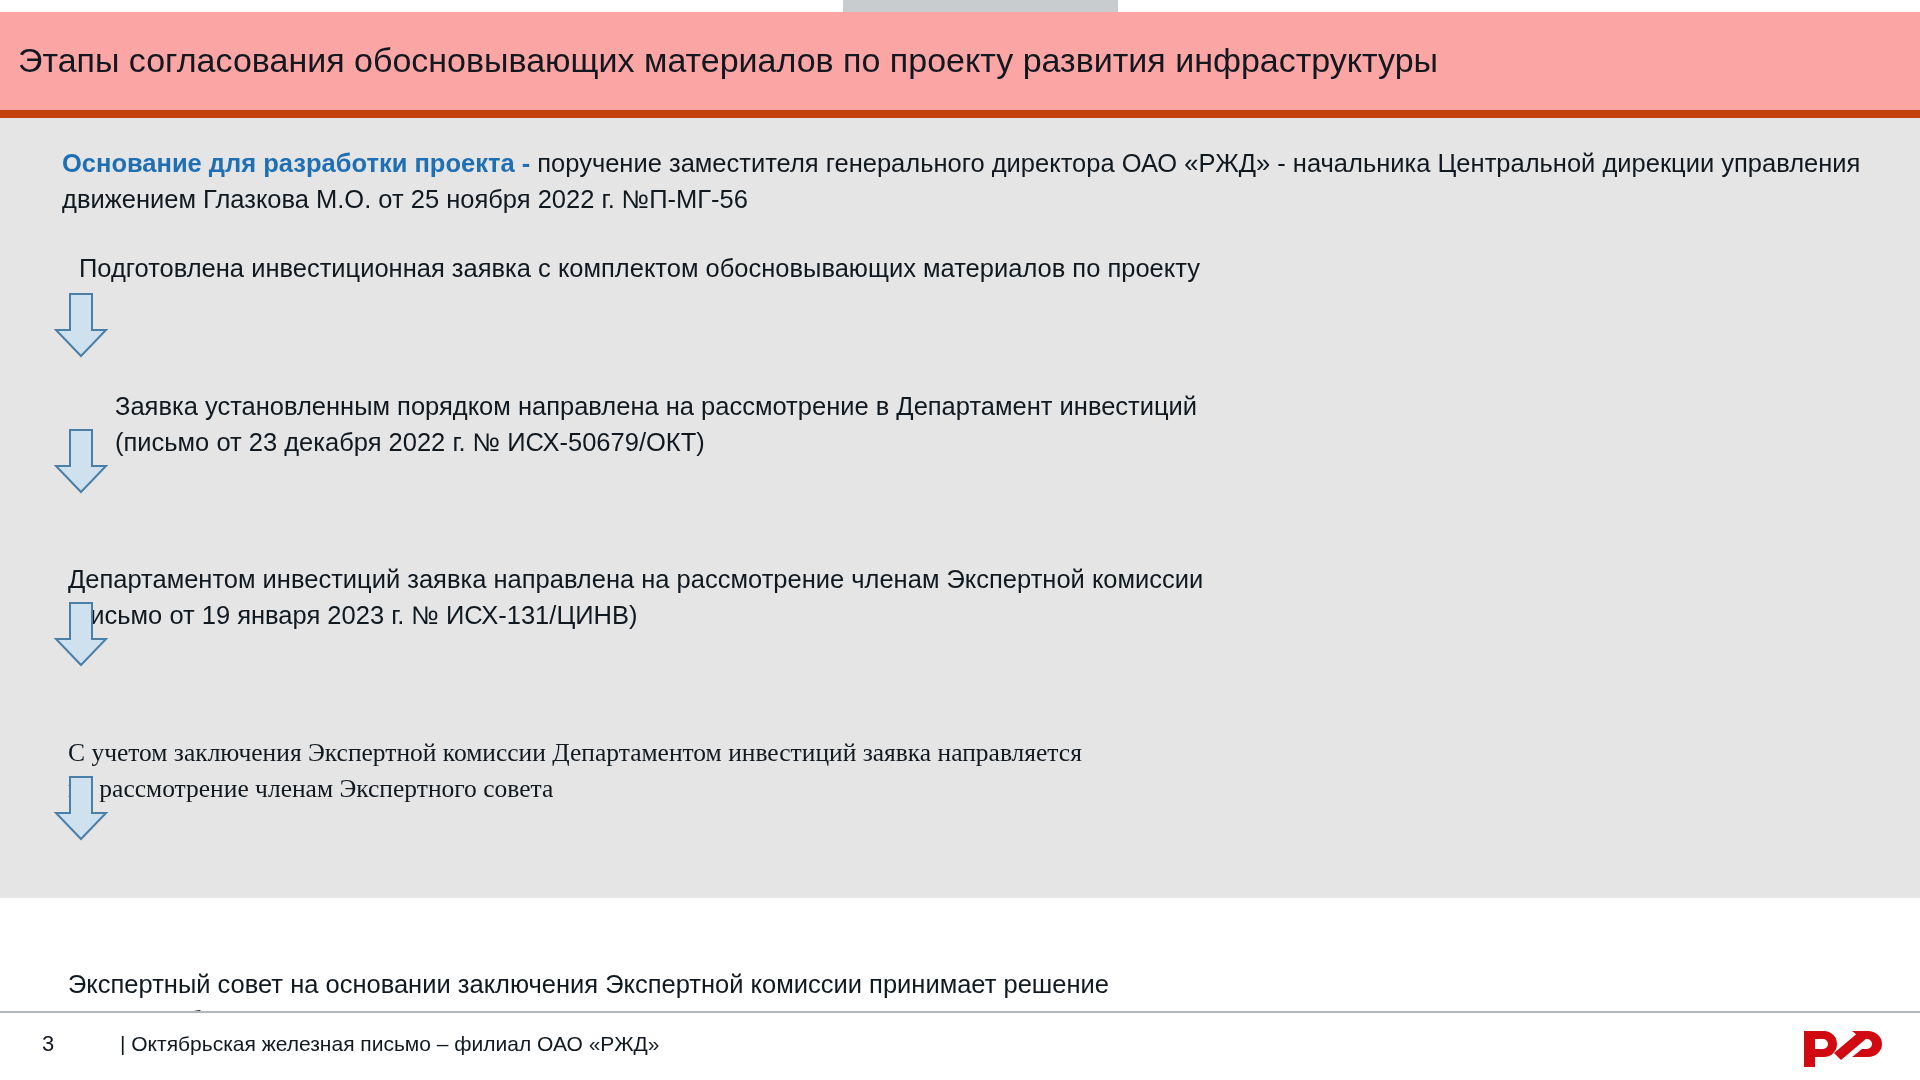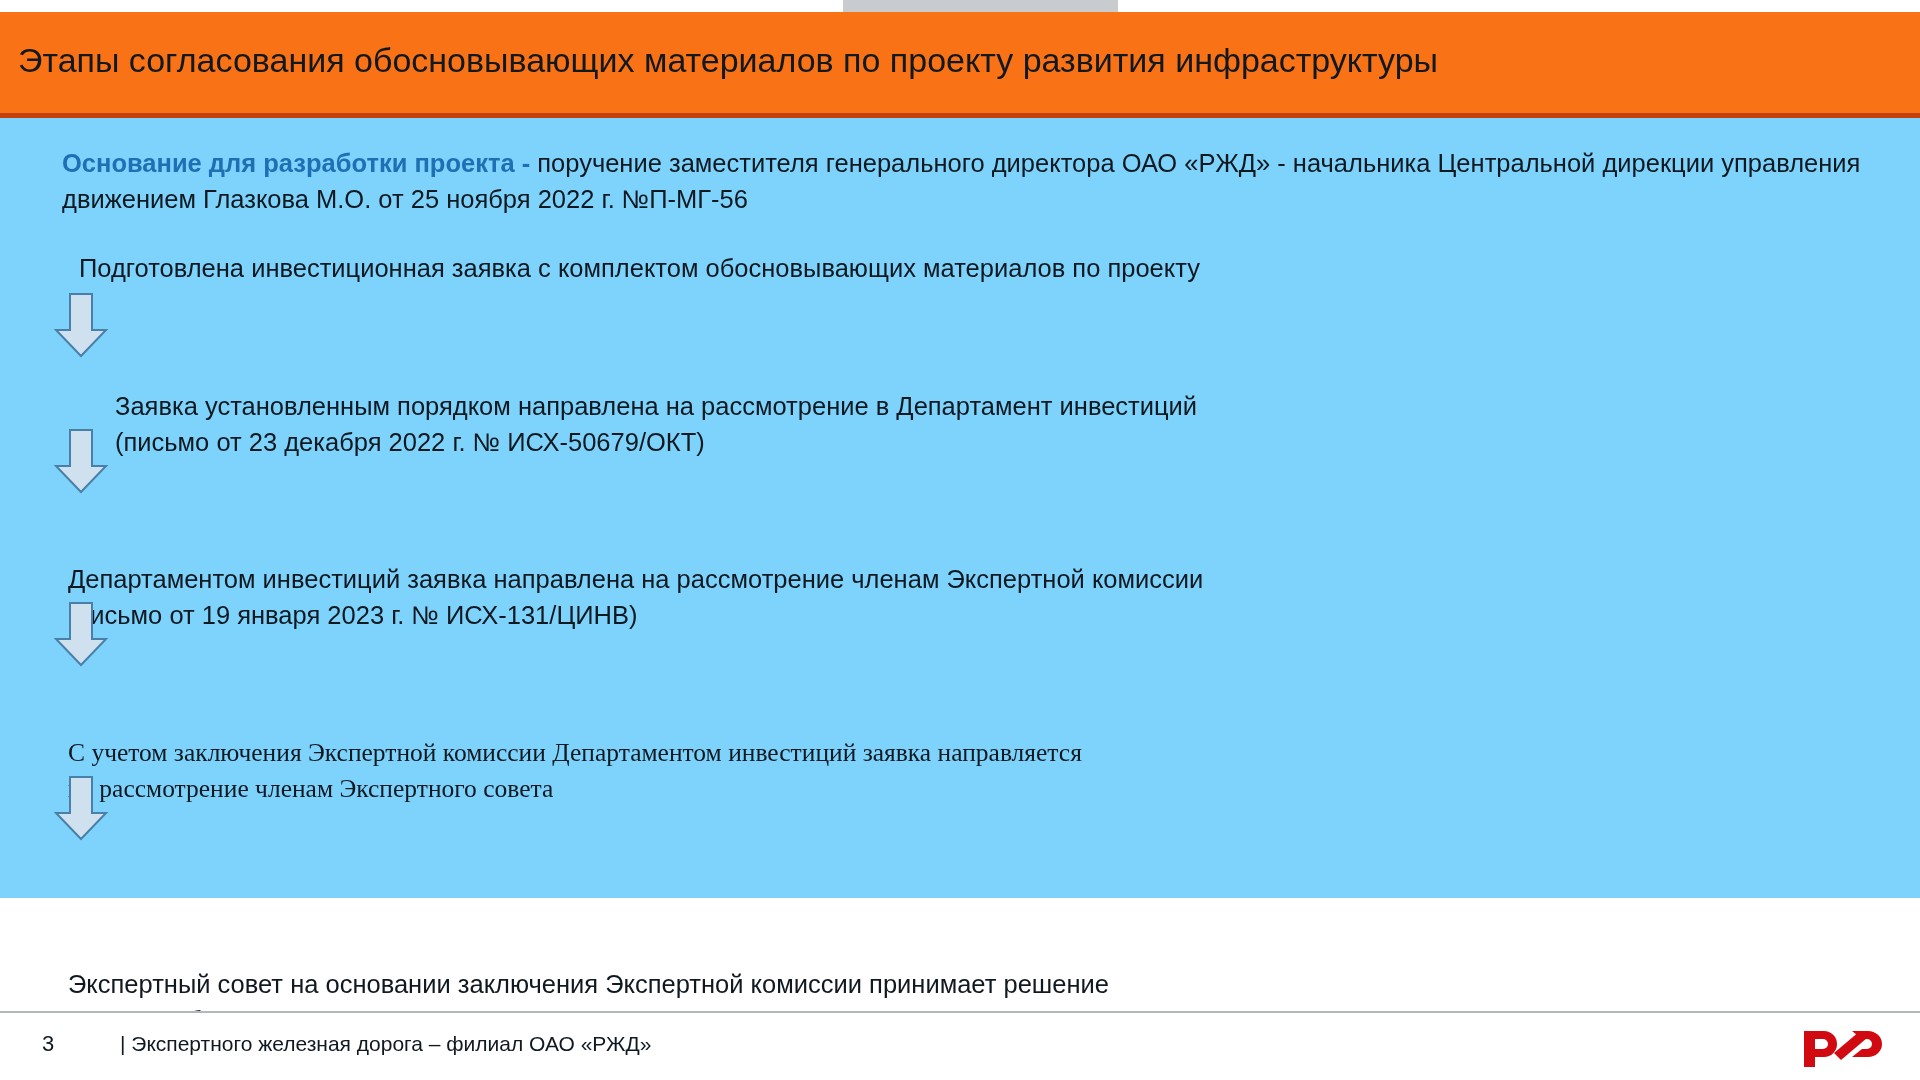--- a/index.html
+++ b/index.html
@@ -25,22 +25,22 @@
     background: #c9ccce;
   }
 
   
   .slide-header {
     position: absolute;
     top: 12px;
     left: 0;
     width: 1920px;
     height: 106px;
-    background: #f97316;
-    border-bottom: 5px solid #c2410c;
+    background: #fca5a5;
+    border-bottom: 8px solid #c2410c;
     box-sizing: border-box;
   }
   .slide-title {
     position: absolute;
     left: 18px;
     top: 26px;
     width: 1890px;
     font-size: 34px;
     line-height: 44px;
     color: #111820;
@@ -48,21 +48,21 @@
     white-space: nowrap;
   }
 
   
   .slide-body {
     position: absolute;
     top: 118px;
     left: 0;
     width: 1920px;
     height: 780px;
-    background: #7dd3fc;
+    background: #e5e5e5;
   }
 
   .basis-block {
     position: absolute;
     left: 62px;
     top: 27px;
     width: 1810px;
     font-size: 25.5px;
     line-height: 36px;
     color: #101820;
@@ -180,21 +180,21 @@
       <polygon points="17,2 39,2 39,38 53,38 28,64 3,38 17,38" fill="#cfe0ef" stroke="#4a7fa8" stroke-width="2"></polygon>
     </svg>
   </div>
 
   <div class="step step-5">Экспертный совет на основании заключения Экспертной комиссии принимает решение
 о целесообразности реализации проекта</div>
 </div>
 
 <div class="slide-footer">
   <div class="footer-page">3</div>
-  <div class="footer-text">|  Экспертного железная дорога – филиал ОАО «РЖД»</div>
+  <div class="footer-text">|  Октябрьская железная письмо – филиал ОАО «РЖД»</div>
   <div class="footer-logo">
     <svg viewBox="0 0 86 46" width="86" height="46" aria-hidden="true">
       <g fill="#d10a11">
         <path d="M4 8 h20 a13 13 0 0 1 0 26 h-9 v10 h-11 z M15 16 v10 h8 a5 5 0 0 0 0 -10 z"></path>
         <path d="M34 30 l26 -22 l7 7 l-26 22 z"></path>
         <path d="M52 8 h16 a14 13 0 0 1 0 26 h-16 l10 -8 h5 a5 5 0 0 0 0 -10 h-5 z"></path>
       </g>
     </svg>
   </div>
 </div>

